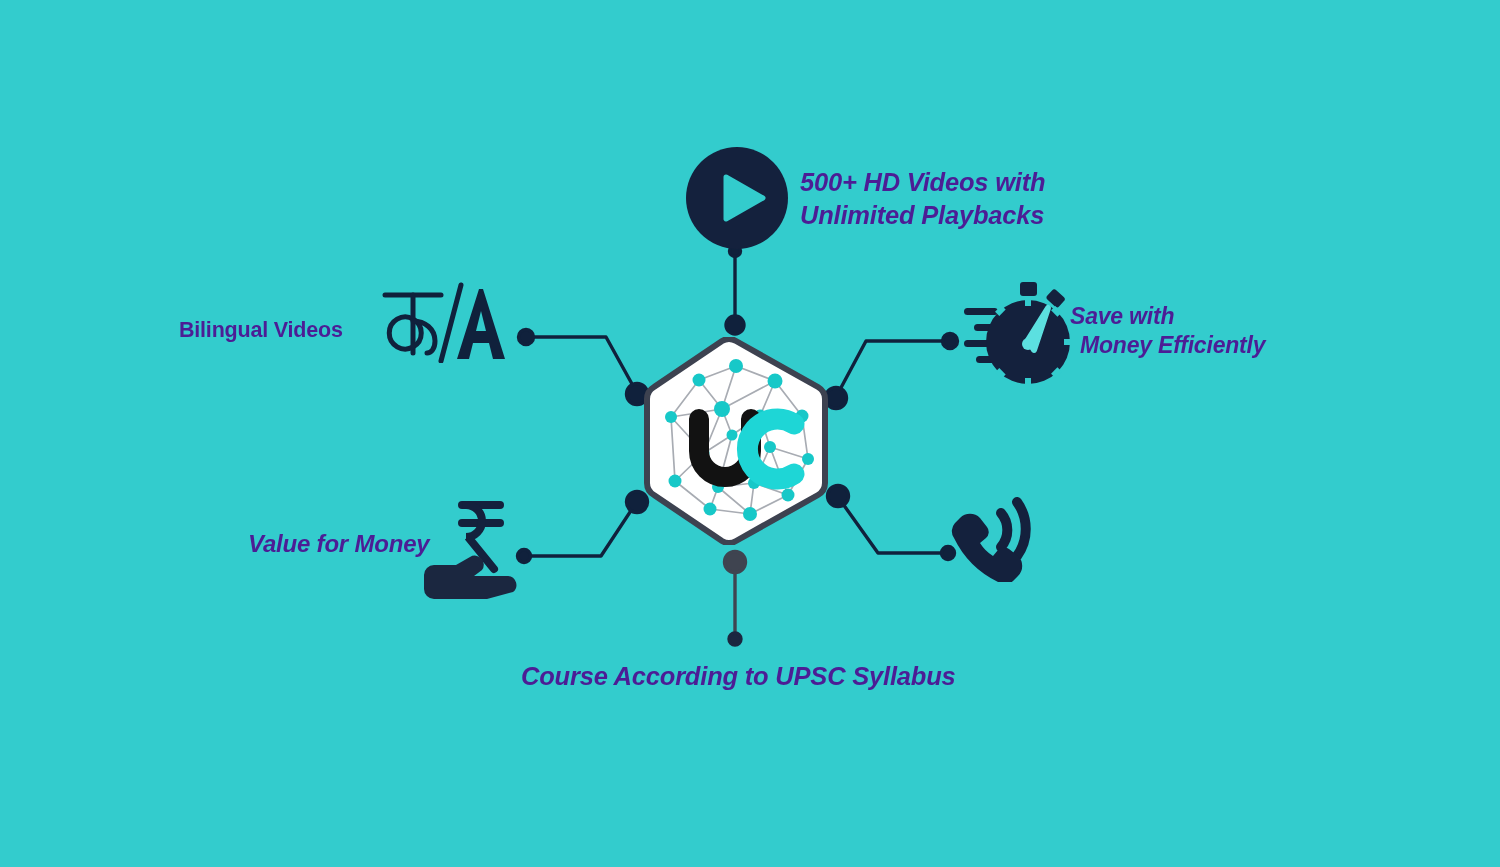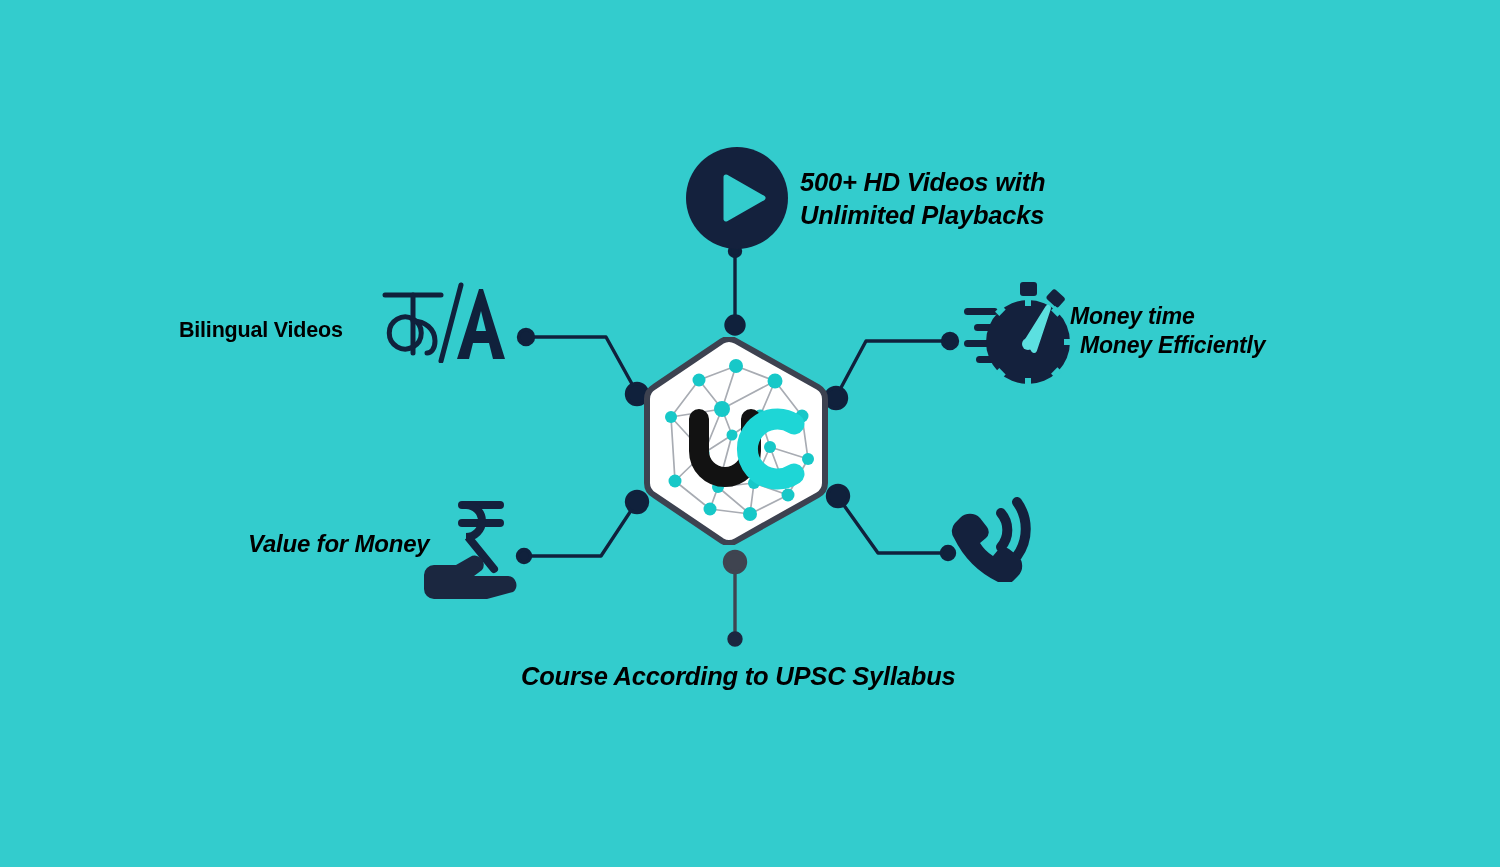--- a/index.html
+++ b/index.html
@@ -36,21 +36,21 @@
     position: absolute;
     left: 642px;
     top: 337px;
     width: 188px;
     height: 208px;
   }
 
   
   .feature-label {
     position: absolute;
-    color: #000000;
+    color: #4c1d95;
     line-height: 1.28;
     white-space: pre-line;
     font-weight: bold;
     letter-spacing: -0.2px;
   }
   .italicized { font-style: italic; text-align: center; }
 
   #label-videos {
     left: 800px;
     top: 166px;
@@ -287,21 +287,21 @@
       <g fill="#10213c">
         <path d="M104 8 L126 78 H114 L110 62 H94 L90 78 H78 L100 8 Z
                  M97 50 H107 L102 30 Z"></path>
       </g>
     </svg>
   </div>
 
   <div class="feature-label italicized" id="label-videos">500+ HD Videos with
 Unlimited Playbacks</div>
 
-  <div class="feature-label italicized" id="label-savetime"><span>Money time</span><span class="ln2">Money Efficiently</span></div>
+  <div class="feature-label italicized" id="label-savetime"><span>Save with</span><span class="ln2">Money Efficiently</span></div>
 
 
   <div class="feature-label italicized" id="label-syllabus">Course According to UPSC Syllabus</div>
 
   <div class="feature-label italicized" id="label-money">Value for Money</div>
 
   <div class="feature-label" id="label-bilingual">Bilingual Videos</div>
 
 </div>
 

